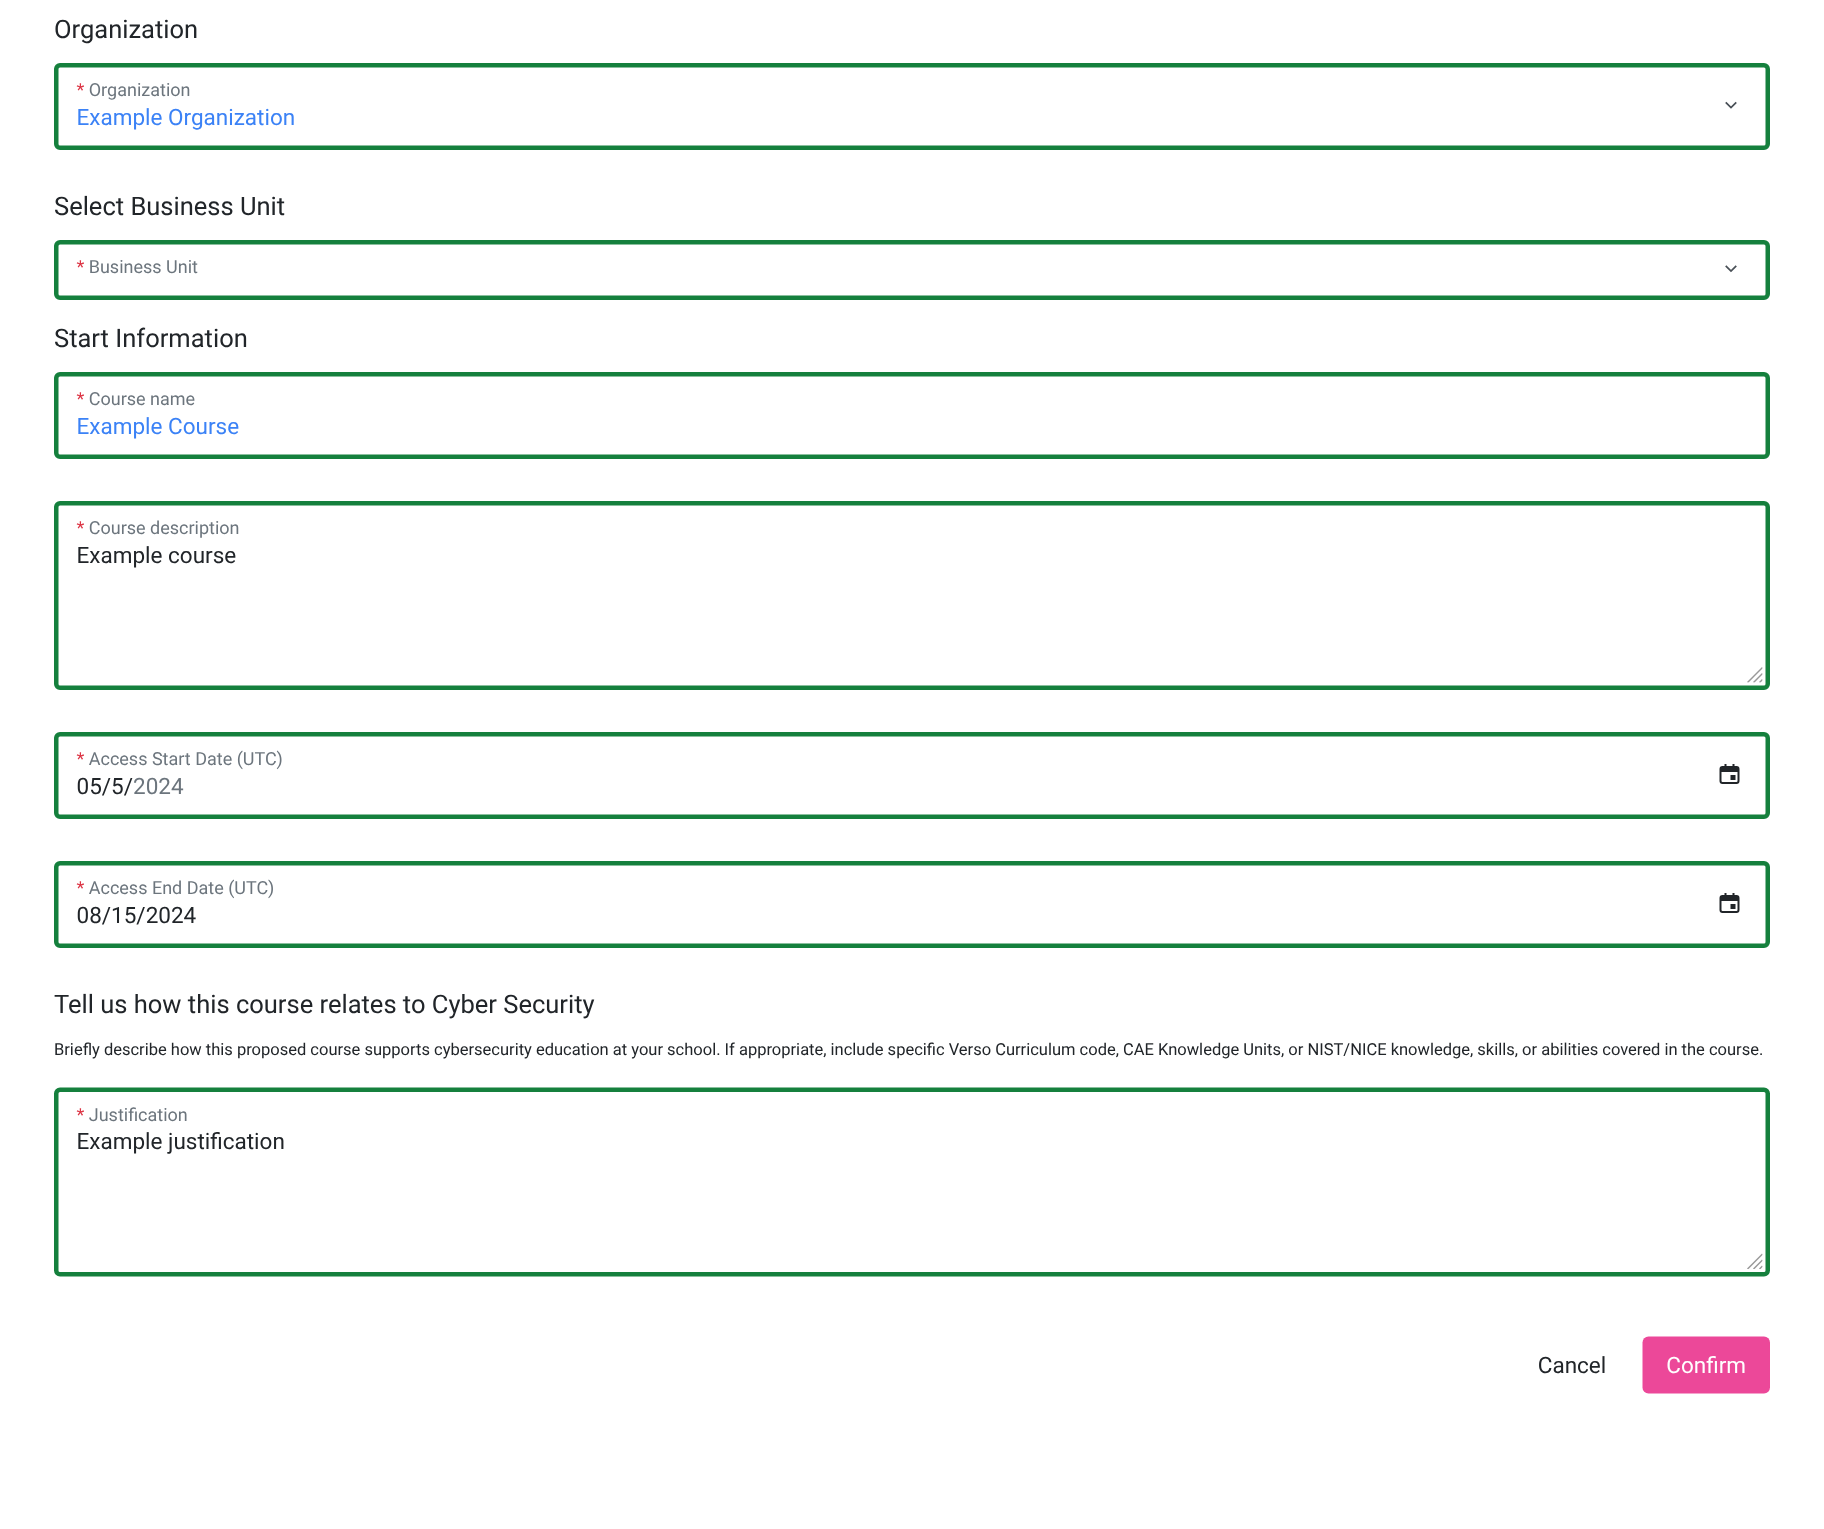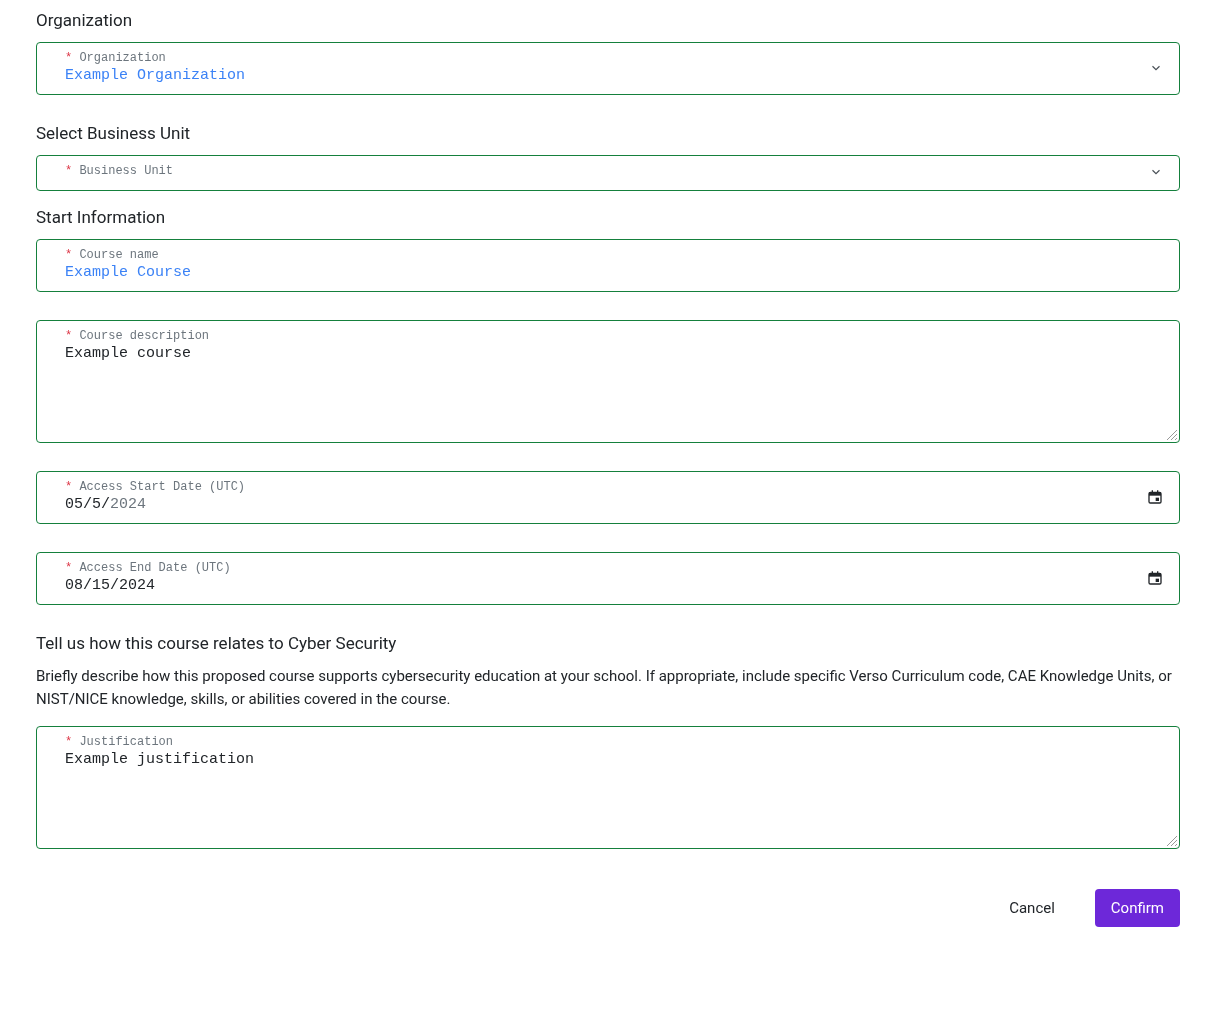--- a/index.html
+++ b/index.html
@@ -18,32 +18,31 @@
       font-size: 17px;
       font-weight: 400;
       color: #212529;
       margin-bottom: 12px;
       margin-top: 24px;
     }
     .section-title:first-of-type {
       margin-top: 0;
     }
     .helper-text {
-      font-size: 15px;
+      font-size: 11px;
       color: #212529;
       line-height: 1.5;
       margin-bottom: 16px;
     }
     .field {
-      border: 1px solid #15803d;
+      border: 3px solid #15803d;
       border-radius: 4px;
-      padding: 8px 12px 10px 28px;
+      padding: 8px 12px 10px 12px;
       position: relative;
       margin-bottom: 28px;
-      font-family: Liberation Mono, monospace;
     }
     .field-label {
       font-size: 12px;
       color: #6c757d;
       margin-bottom: 2px;
       display: block;
     }
     .req {
       color: #dc3545;
     }
@@ -103,38 +102,38 @@
     }
     .date-value .gray {
       color: #6c757d;
     }
     .calendar-icon {
       margin-right: 4px;
     }
     .button-row {
       display: flex;
       justify-content: flex-end;
-      gap: 24px;
+      gap: 8px;
       margin-top: 40px;
       align-items: center;
     }
     .btn {
       padding: 10px 16px;
       font-size: 15px;
       border-radius: 4px;
       cursor: pointer;
       border: none;
       font-family: inherit;
     }
     .btn-cancel {
       background: transparent;
       color: #212529;
     }
     .btn-confirm {
-      background: #6d28d9;
+      background: #ec4899;
       color: #fff;
     }
     svg {
       display: block;
     }
   </style>
 </head>
 <body>
 
 <div class="section-title">Organization</div>

